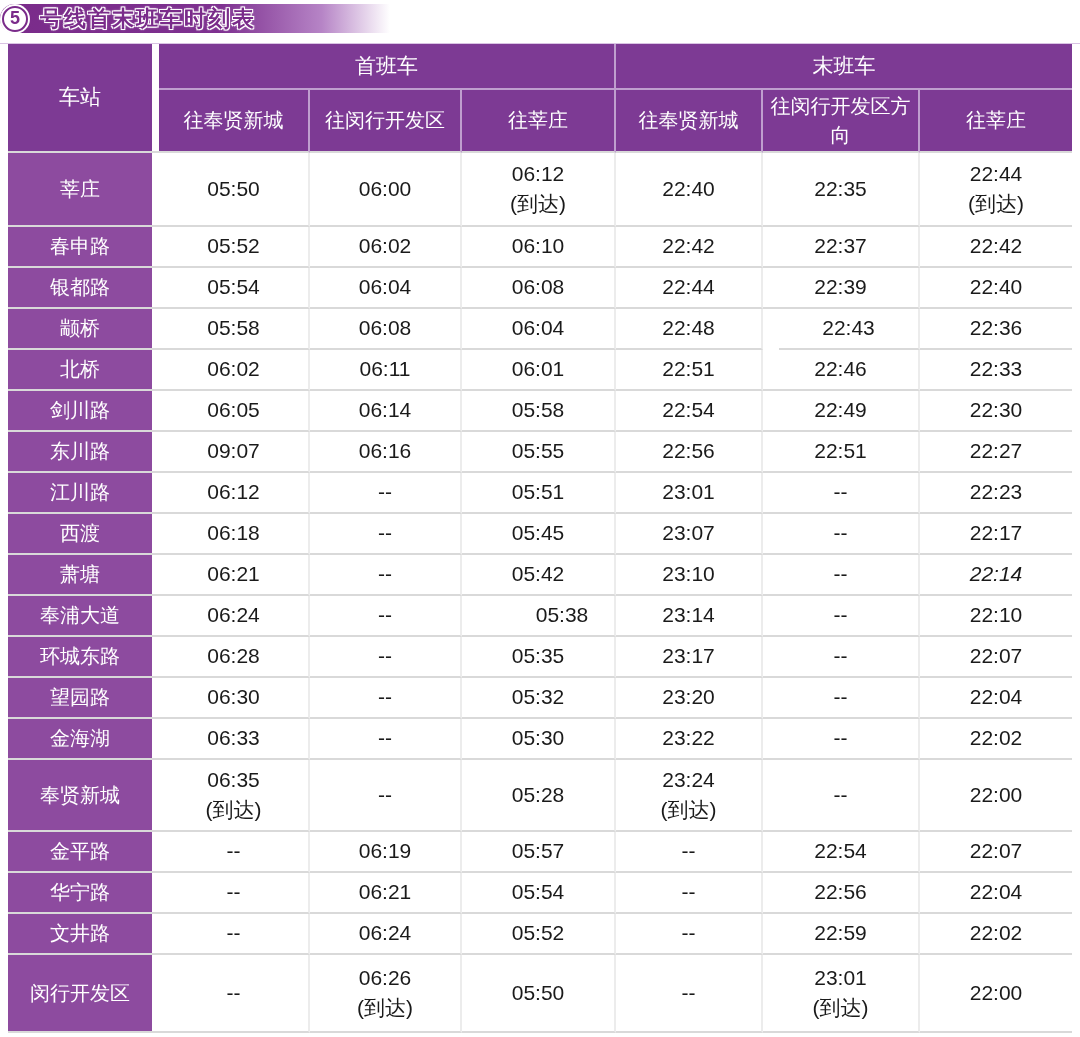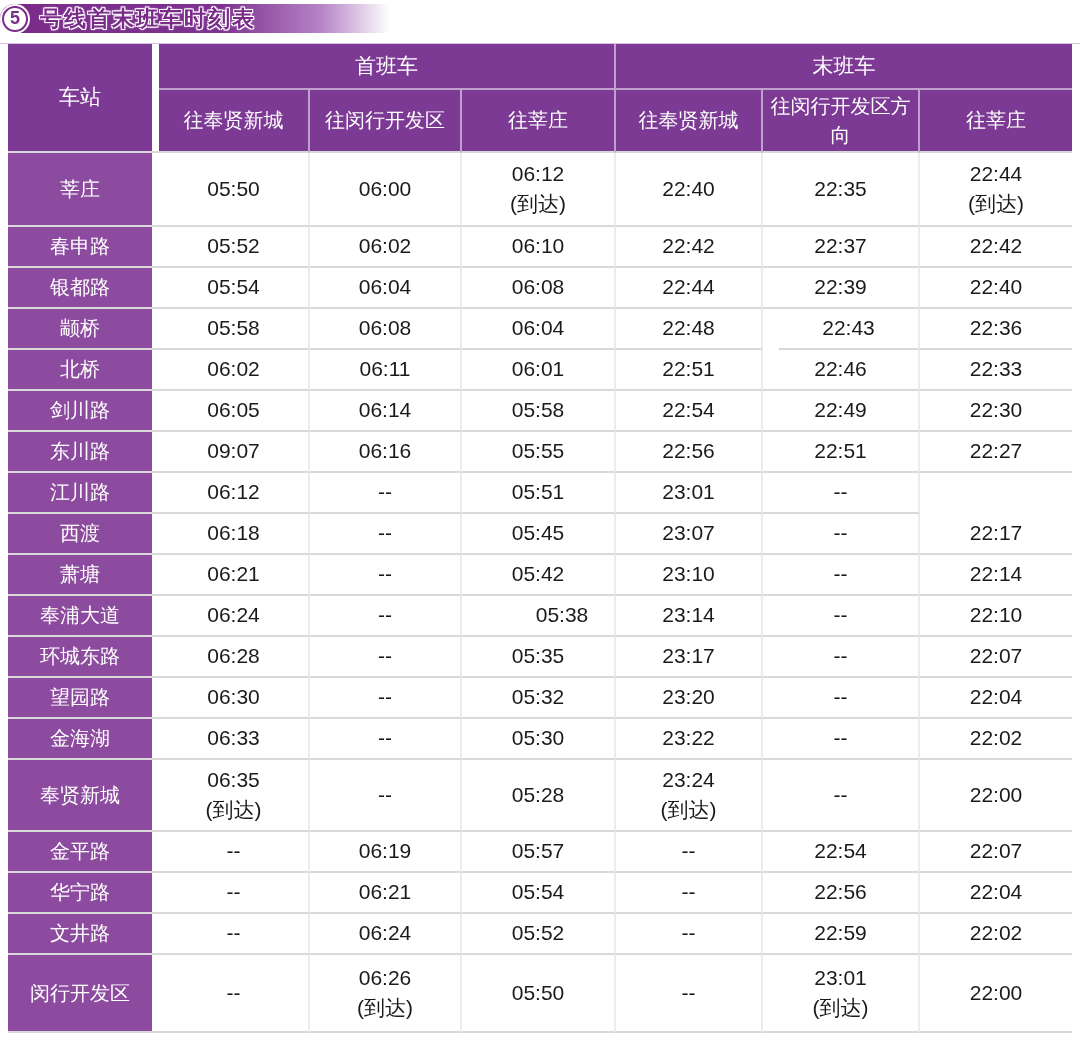--- a/index.html
+++ b/index.html
@@ -163,36 +163,37 @@
     <div class="cell time" style="grid-area: 9 / 6;">22:56</div>
     <div class="cell time" style="grid-area: 9 / 7;">22:51</div>
     <div class="cell time last" style="grid-area: 9 / 8;">22:27</div>
     <div class="cell station" style="grid-area: 10 / 1;">江川路</div>
     <div class="gutter" style="grid-area: 10 / 2;"></div>
     <div class="cell time" style="grid-area: 10 / 3;">06:12</div>
     <div class="cell time" style="grid-area: 10 / 4;">--</div>
     <div class="cell time" style="grid-area: 10 / 5;">05:51</div>
     <div class="cell time" style="grid-area: 10 / 6;">23:01</div>
     <div class="cell time" style="grid-area: 10 / 7;">--</div>
+    <div class="cell time last" style="grid-area: 10 / 8;">22:23</div>
     <div class="cell station" style="grid-area: 11 / 1;">西渡</div>
     <div class="gutter" style="grid-area: 11 / 2;"></div>
     <div class="cell time" style="grid-area: 11 / 3;">06:18</div>
     <div class="cell time" style="grid-area: 11 / 4;">--</div>
     <div class="cell time" style="grid-area: 11 / 5;">05:45</div>
     <div class="cell time" style="grid-area: 11 / 6;">23:07</div>
     <div class="cell time" style="grid-area: 11 / 7;">--</div>
     <div class="cell time last" style="grid-area: 11 / 8;">22:17</div>
     <div class="cell station" style="grid-area: 12 / 1;">萧塘</div>
     <div class="gutter" style="grid-area: 12 / 2;"></div>
     <div class="cell time" style="grid-area: 12 / 3;">06:21</div>
     <div class="cell time" style="grid-area: 12 / 4;">--</div>
     <div class="cell time" style="grid-area: 12 / 5;">05:42</div>
     <div class="cell time" style="grid-area: 12 / 6;">23:10</div>
     <div class="cell time" style="grid-area: 12 / 7;">--</div>
-    <div class="cell time last" style="grid-area: 12 / 8;">22:14</div>
+    <div class="cell time last" style="grid-area: 12 / 8; font-style: italic;">22:14</div>
     <div class="cell station" style="grid-area: 13 / 1;">奉浦大道</div>
     <div class="gutter" style="grid-area: 13 / 2;"></div>
     <div class="cell time" style="grid-area: 13 / 3;">06:24</div>
     <div class="cell time" style="grid-area: 13 / 4;">--</div>
     <div class="cell time" style="grid-area: 13 / 5; padding-left: 48px;">05:38</div>
     <div class="cell time" style="grid-area: 13 / 6;">23:14</div>
     <div class="cell time" style="grid-area: 13 / 7;">--</div>
     <div class="cell time last" style="grid-area: 13 / 8;">22:10</div>
     <div class="cell station" style="grid-area: 14 / 1;">环城东路</div>
     <div class="gutter" style="grid-area: 14 / 2;"></div>

